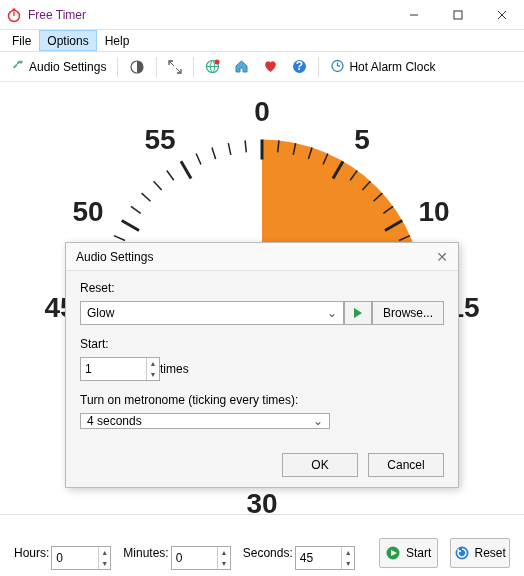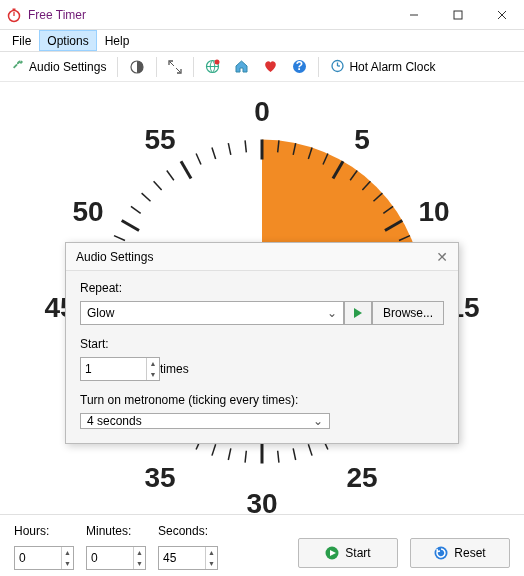--- a/index.html
+++ b/index.html
@@ -12,21 +12,21 @@
   .menubar { height:22px; display:flex; align-items:stretch; padding:0 4px; border-bottom:1px solid #e0e0e0;}
   .menuitem { padding:2px 8px; display:flex; align-items:center; }
   .menuitem.selected { background:#cce8ff; border:1px solid #99d1ff; padding:1px 7px;}
   .toolbar { height:30px; display:flex; align-items:center; padding:2px 6px; gap:4px; border-bottom:1px solid #e8e8e8;}
   .tbtn { display:flex; align-items:center; gap:4px; padding:3px 5px; border-radius:2px;}
   .sep { width:1px; height:20px; background:#ddd; margin:0 2px;}
   .canvas { position:relative; width:524px; height:426px; }
   .clock { position:absolute; left:50%; top:50%; transform:translate(-50%,-48%);}
   .num { position:absolute; font-size:28px; font-weight:600; color:#222; transform:translate(-50%,-50%);}
   .bottom { position:absolute; bottom:0; left:0; right:0; height:62px; border-top:1px solid #e0e0e0; padding:6px 14px; display:flex; align-items:flex-end; gap:12px;}
-  .fld { display:flex; flex-direction:column; gap:8px;}
+  .fld { display:flex; flex-direction:row; gap:2px;}
   .fld label{font-size:12px;}
   .spin { display:flex; width:60px; height:24px; border:1px solid #aaa; background:#fff;}
   .spin input{border:none;outline:none;width:100%;padding:0 4px;}
   .spin .arrows{width:16px;display:flex;flex-direction:column;border-left:1px solid #ccc;}
   .spin .arrows div{flex:1;display:flex;align-items:center;justify-content:center;font-size:7px;color:#555;}
   .btnbig { width:100px; height:30px; border:1px solid #bbb; background:#f6f6f6; display:flex; align-items:center; justify-content:center; gap:6px; border-radius:2px; margin-bottom:2px;}
   .dialog { position:absolute; left:65px; top:160px; width:394px; background:#f5f5f5; border:1px solid #bbb; box-shadow:2px 2px 8px rgba(0,0,0,0.2);}
   .dlg-title { height:28px; background:#f9f9f9; display:flex; align-items:center; padding:0 10px; border-bottom:1px solid #e0e0e0;}
   .dlg-title .x { margin-left:auto; color:#777; font-size:14px;}
   .dlg-body { padding:10px 14px 14px 14px; display:flex; flex-direction:column; gap:6px;}
@@ -213,21 +213,21 @@
   <div class="num" style="left:60px;top:226px">45</div>
   <div class="num" style="left:88px;top:130px">50</div>
   <div class="num" style="left:160px;top:58px">55</div>
 
   <div class="dialog">
     <div class="dlg-title">
       <span>Audio Settings</span>
       <span class="x">✕</span>
     </div>
     <div class="dlg-body">
-      <span>Repeat:</span>
+      <span>Reset:</span>
       <div class="row">
         <div class="combo" style="flex:1">
           <span>Glow</span>
           <span class="chev">⌄</span>
         </div>
         <div class="smallbtn" style="width:28px;padding:0">
           <svg width="12" height="12">
               <path d="M2 1 L10 6 L2 11 z" fill="#2a9d4b"></path>
             </svg>
         </div>
@@ -243,20 +243,24 @@
             </div>
         </div>
         <span>times</span>
       </div>
       <span style="margin-top:6px">Turn on metronome (ticking every times):</span>
       <div class="combo" style="width:250px">
         <span>4 seconds</span>
         <span class="chev">⌄</span>
       </div>
     </div>
+    <div class="dlg-foot">
+      <div class="dlgbtn">OK</div>
+      <div class="dlgbtn">Cancel</div>
+    </div>
   </div>
 </div>
 
 <div class="bottom">
   <div class="fld">
     <label>Hours:</label>
     <div class="spin">
       <input value="0" style="">
       <div class="arrows">
           <div>▲</div>

